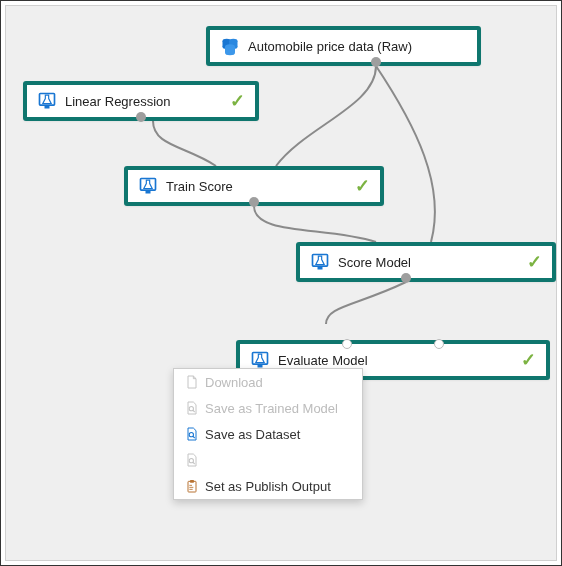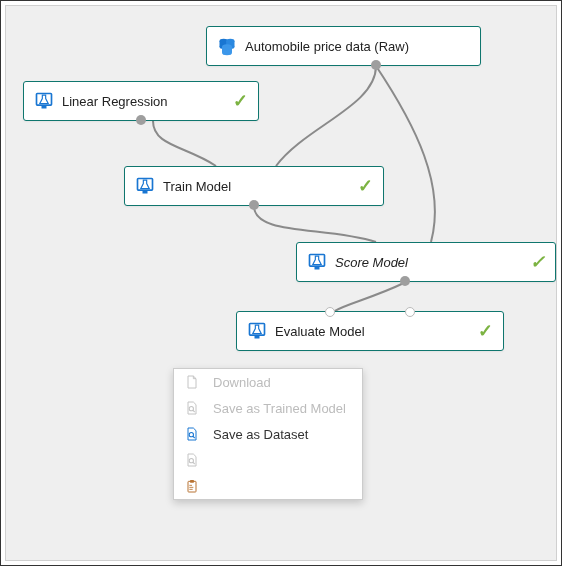--- a/index.html
+++ b/index.html
@@ -21,21 +21,21 @@
   svg.connectors {
     position: absolute;
     inset: 0;
     width: 100%;
     height: 100%;
     pointer-events: none;
   }
   .node {
     position: absolute;
     background: #fff;
-    border: 1px solid #0f766e;
+    border: 4px solid #0f766e;
     border-radius: 3px;
     box-shadow: 0 1px 2px rgba(0,0,0,0.05);
     display: flex;
     align-items: center;
     padding: 8px 10px;
     height: 40px;
   }
   .node .label {
     flex: 1;
     color: #222;
@@ -69,21 +69,21 @@
     position: absolute;
     background: #fff;
     border: 1px solid #ccc;
     box-shadow: 0 3px 8px rgba(0,0,0,0.18);
     width: 190px;
   }
   .menu .item {
     display: flex;
     align-items: center;
     padding: 5px 10px;
-    gap: 13px;
+    gap: 5px;
     color: #333;
     cursor: pointer;
   }
   .menu .item.disabled {
     color: #bcbcbc;
     cursor: default;
   }
   .menu .item .micon {
     width: 16px;
     height: 16px;
@@ -136,37 +136,37 @@
     <span class="check">✓</span>
     <div class="port"></div>
   </div>
 
   <div class="node" style="left:118px; top:160px; width:260px;">
     <svg class="ico" viewBox="0 0 24 24">
       <rect x="3" y="3" width="18" height="14" rx="1" fill="none" stroke="#1976d2" stroke-width="2"></rect>
       <path d="M10 5 L10 9 L7 15 L17 15 L14 9 L14 5 Z" fill="none" stroke="#1976d2" stroke-width="1.4"></path>
       <rect x="9" y="17" width="6" height="4" fill="#1976d2"></rect>
     </svg>
-    <span class="label">Train Model</span>
+    <span class="label">Train Score</span>
     <span class="check">✓</span>
     <div class="port"></div>
   </div>
 
-  <div class="node" style="left:290px; top:236px; width:260px;font-style:italic;">
+  <div class="node" style="left:290px; top:236px; width:260px;">
     <svg class="ico" viewBox="0 0 24 24">
       <rect x="3" y="3" width="18" height="14" rx="1" fill="none" stroke="#1976d2" stroke-width="2"></rect>
       <path d="M10 5 L10 9 L7 15 L17 15 L14 9 L14 5 Z" fill="none" stroke="#1976d2" stroke-width="1.4"></path>
       <rect x="9" y="17" width="6" height="4" fill="#1976d2"></rect>
     </svg>
     <span class="label">Score Model</span>
     <span class="check">✓</span>
     <div class="port" style="left:42%;"></div>
   </div>
 
-  <div class="node" style="left:230px; top:305px; width:268px;">
+  <div class="node" style="left:230px; top:334px; width:314px;">
     <div class="port light" style="left:35%;"></div>
     <div class="port light" style="left:65%;"></div>
     <svg class="ico" viewBox="0 0 24 24">
       <rect x="3" y="3" width="18" height="14" rx="1" fill="none" stroke="#1976d2" stroke-width="2"></rect>
       <path d="M10 5 L10 9 L7 15 L17 15 L14 9 L14 5 Z" fill="none" stroke="#1976d2" stroke-width="1.4"></path>
       <rect x="9" y="17" width="6" height="4" fill="#1976d2"></rect>
     </svg>
     <span class="label">Evaluate Model</span>
     <span class="check">✓</span>
   </div>
@@ -201,16 +201,17 @@
         <circle cx="11" cy="13" r="3.2" fill="none" stroke="#c4c4c4" stroke-width="1.6"></circle>
         <line x1="13.3" y1="15.3" x2="16" y2="18" stroke="#c4c4c4" stroke-width="1.6"></line>
       </svg>
     </div>
     <div class="item">
       <svg class="micon" viewBox="0 0 24 24">
         <rect x="6" y="5" width="12" height="16" rx="1" fill="none" stroke="#b87333" stroke-width="1.5"></rect>
         <rect x="9" y="3" width="6" height="4" rx="1" fill="#b87333"></rect>
         <path d="M8 11 L12 11 M8 14 L14 14 M8 17 L13 17" stroke="#b87333" stroke-width="1.3"></path>
       </svg>
+      <span>Set as Publish Output</span>
     </div>
   </div>
 
 </div>
 
 </body></html>

